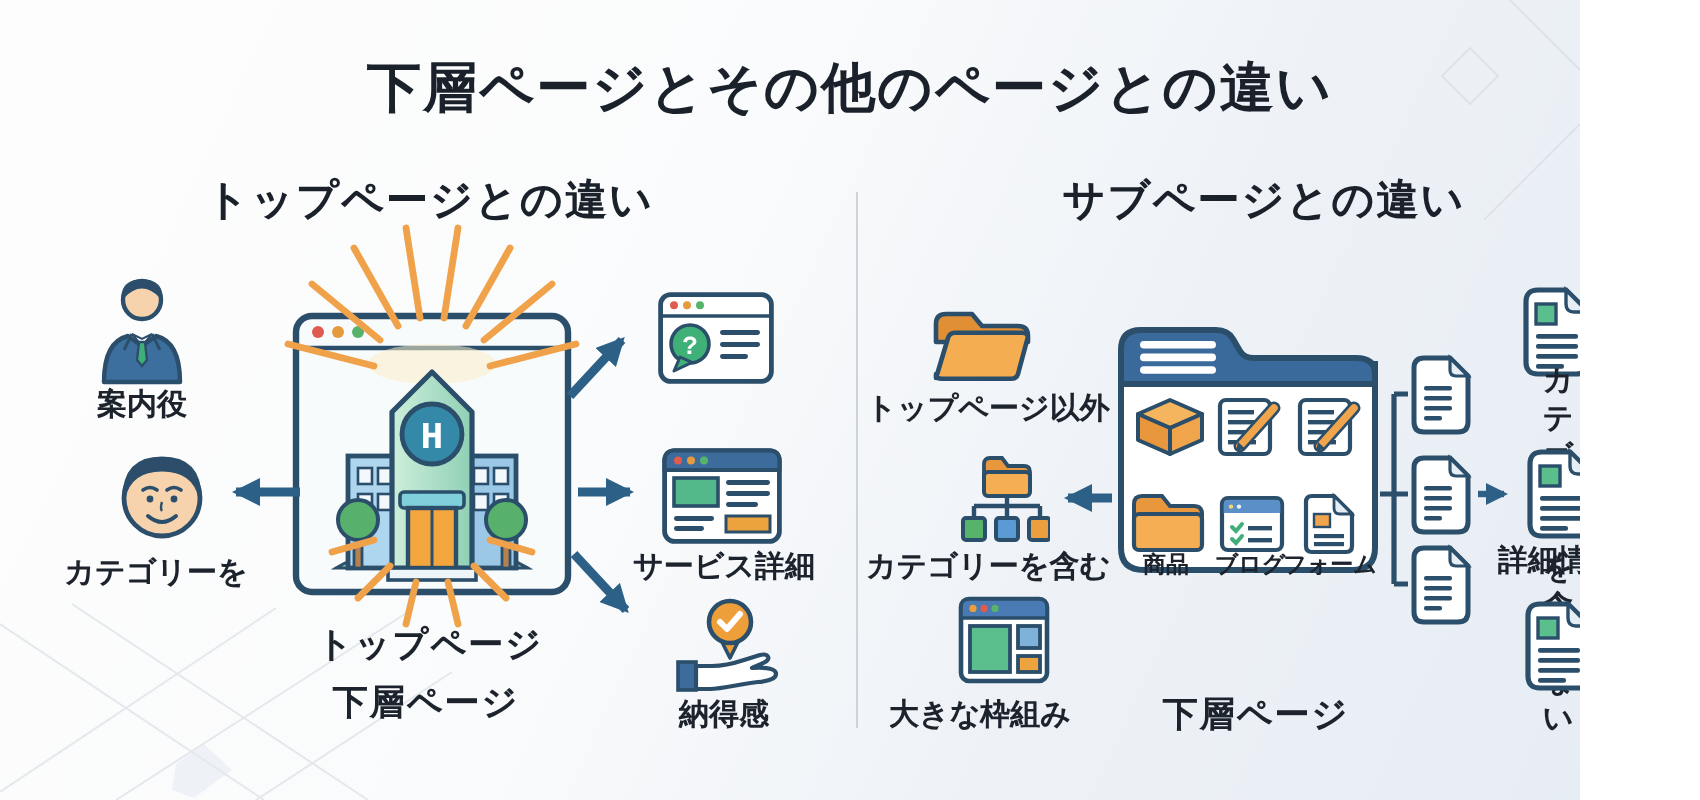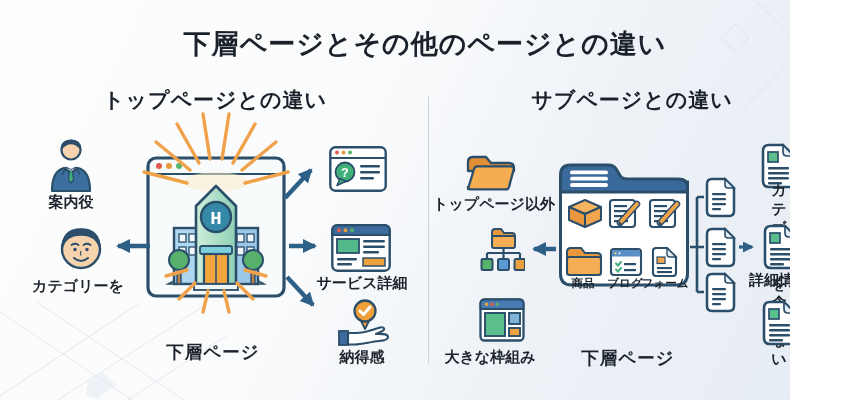--- a/index.html
+++ b/index.html
@@ -125,20 +125,21 @@
       <line x1="70" y1="98" x2="70" y2="128" stroke="#2b4e6b" stroke-width="1.5"></line>
       <rect x="48" y="128" width="44" height="6" fill="#eef5f8" stroke="#2b4e6b" stroke-width="1.8"></rect>
       <g stroke="#2b4e6b" stroke-width="1.4">
         <rect x="31" y="116" width="4" height="12" fill="#b5824f"></rect>
         <rect x="105" y="116" width="4" height="12" fill="#b5824f"></rect>
       </g>
       <circle cx="33" cy="104" r="10" fill="#57b06b" stroke="#2b4e6b" stroke-width="2"></circle>
       <circle cx="107" cy="104" r="10" fill="#57b06b" stroke="#2b4e6b" stroke-width="2"></circle>
     </svg>
   </div>
+  <div class="label big" style="left:215px; top:314px;">トップページ</div>
   <div class="label big" style="left:213px; top:343px;">下層ページ</div>
 
   <div class="abs" style="left:329px; top:146px;">
     <svg width="58" height="46" viewBox="0 0 58 46">
       <rect x="1.3" y="1.3" width="55.4" height="43.4" rx="5" fill="#ffffff" stroke="#2b4e6b" stroke-width="2.4"></rect>
       <line x1="1.3" y1="12" x2="56.7" y2="12" stroke="#2b4e6b" stroke-width="1.8"></line>
       <circle cx="8" cy="6.6" r="2" fill="#df5b4f"></circle>
       <circle cx="14.5" cy="6.6" r="2" fill="#e59a3c"></circle>
       <circle cx="21" cy="6.6" r="2" fill="#57b26a"></circle>
       <circle cx="16" cy="26" r="9.5" fill="#3fb077" stroke="#2b4e6b" stroke-width="1.8"></circle>
@@ -194,20 +195,21 @@
   <div class="abs" style="left:477px; top:226px;">
     <svg width="48" height="48" viewBox="0 0 48 48">
       <path d="M15,6 q0,-3 3,-3 h6 l3,4 h8 q3,0 3,3 v1 H15 z" fill="#e8973c" stroke="#2b4e6b" stroke-width="1.9"></path>
       <rect x="15" y="10" width="23" height="12" rx="2" fill="#f5ae54" stroke="#2b4e6b" stroke-width="2"></rect>
       <path d="M26.5,22 V27 M10,27 H43 M10,27 V33 M26.5,27 V33 M43,27 V33" stroke="#2b4e6b" stroke-width="2.2" fill="none"></path>
       <rect x="4.5" y="33" width="11" height="11" rx="1.5" fill="#57b26a" stroke="#2b4e6b" stroke-width="2"></rect>
       <rect x="21" y="33" width="11" height="11" rx="1.5" fill="#5b9bd5" stroke="#2b4e6b" stroke-width="2"></rect>
       <rect x="37.5" y="33" width="10.5" height="11" rx="1.5" fill="#ec9f3e" stroke="#2b4e6b" stroke-width="2"></rect>
     </svg>
   </div>
+  <div class="label" style="left:494px; top:276px;">カテゴリーを含む</div>
 
   <div class="abs" style="left:479px; top:298px;">
     <svg width="46" height="44" viewBox="0 0 46 44">
       <rect x="1.5" y="1.5" width="43" height="41" rx="4" fill="#ffffff" stroke="#2b4e6b" stroke-width="2.3"></rect>
       <path d="M1.5,11 V5.5 q0,-4 4,-4 h35 q4,0 4,4 V11 Z" fill="#4a7ab3" stroke="#2b4e6b" stroke-width="1.8"></path>
       <circle cx="7.5" cy="6.2" r="1.8" fill="#ec9f3e"></circle>
       <circle cx="13" cy="6.2" r="1.8" fill="#df5b4f"></circle>
       <circle cx="18.5" cy="6.2" r="1.8" fill="#57b26a"></circle>
       <rect x="6" y="15" width="20" height="23" fill="#5abf8d" stroke="#2b4e6b" stroke-width="1.9"></rect>
       <rect x="30" y="15" width="11" height="11" fill="#7fb2d9" stroke="#2b4e6b" stroke-width="1.9"></rect>

